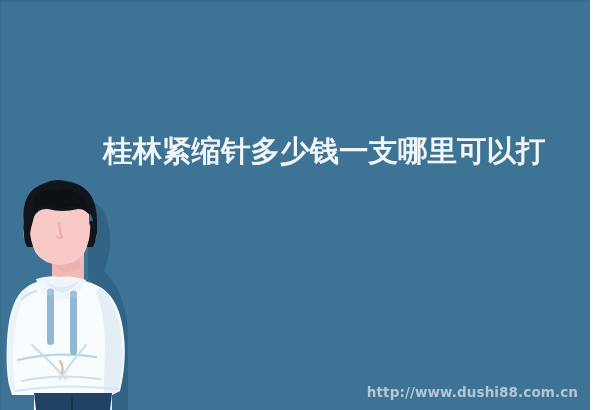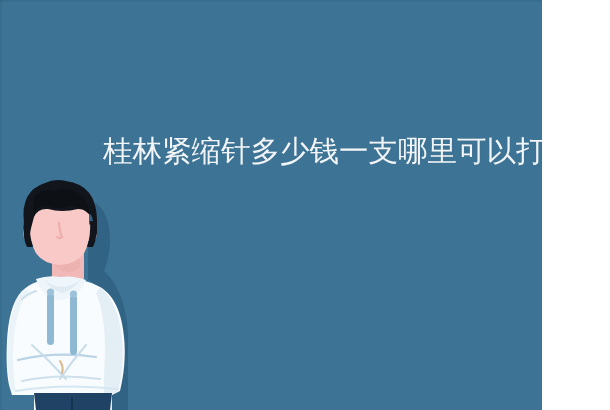--- a/index.html
+++ b/index.html
@@ -2,26 +2,27 @@
 <html><head>
 <meta charset="utf-8">
 <style>
   html, body {
     margin: 0;
     padding: 0;
     background: #ffffff;
   }
   #canvas {
     position: relative;
-    width: 542px;
+    width: 590px;
     height: 410px;
     overflow: hidden;
     background: #3d7496;
     font-family: "DejaVu Sans", "Liberation Sans", sans-serif;
     box-sizing: border-box;
+    font-weight: bold;
   }
   
   #edge-overlay {
     position: absolute;
     inset: 0;
     pointer-events: none;
     box-shadow: inset 0 2px 0 rgba(0,0,0,0.06), inset 2px 0 0 rgba(0,0,0,0.05);
   }
 
   
@@ -141,15 +142,16 @@
         <path d="M34 218 L112 218 L110 235 L36 235 Z" fill="#1f4265"></path>
         <path d="M72 222 L72 235" fill="none" stroke="#17344f" stroke-width="2"></path>
       </g>
     </svg>
   </div>
 
   <div id="headline" style="color: rgb(242, 245, 247);">
     <span class="line">桂林紧缩针多少钱一支哪里可以打</span>
   </div>
 
+  <div id="watermark" style="color: rgb(207, 217, 223);">http://www.dushi88.com.cn</div>
 
   <div id="edge-overlay"></div>
 </div>
 
 </body></html>

